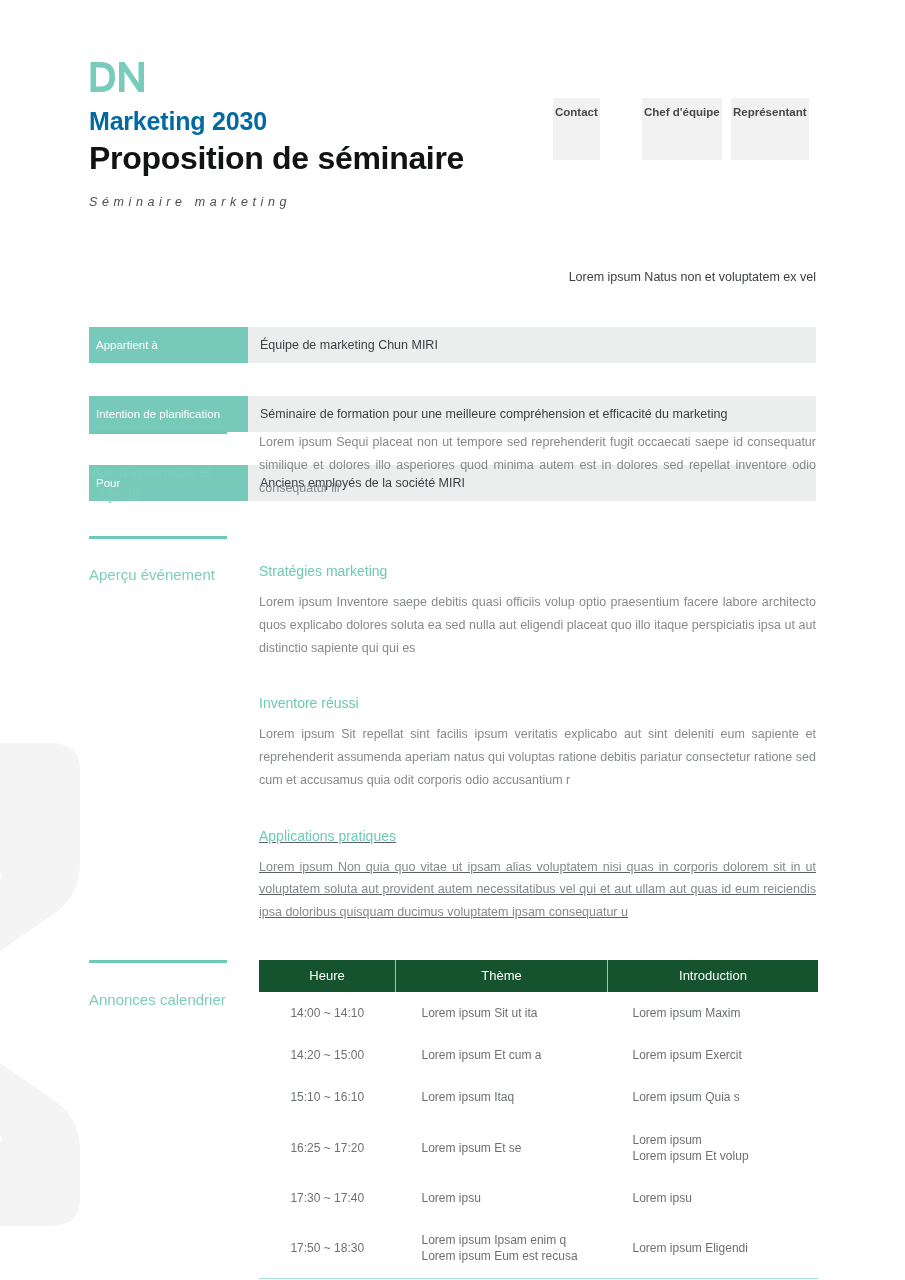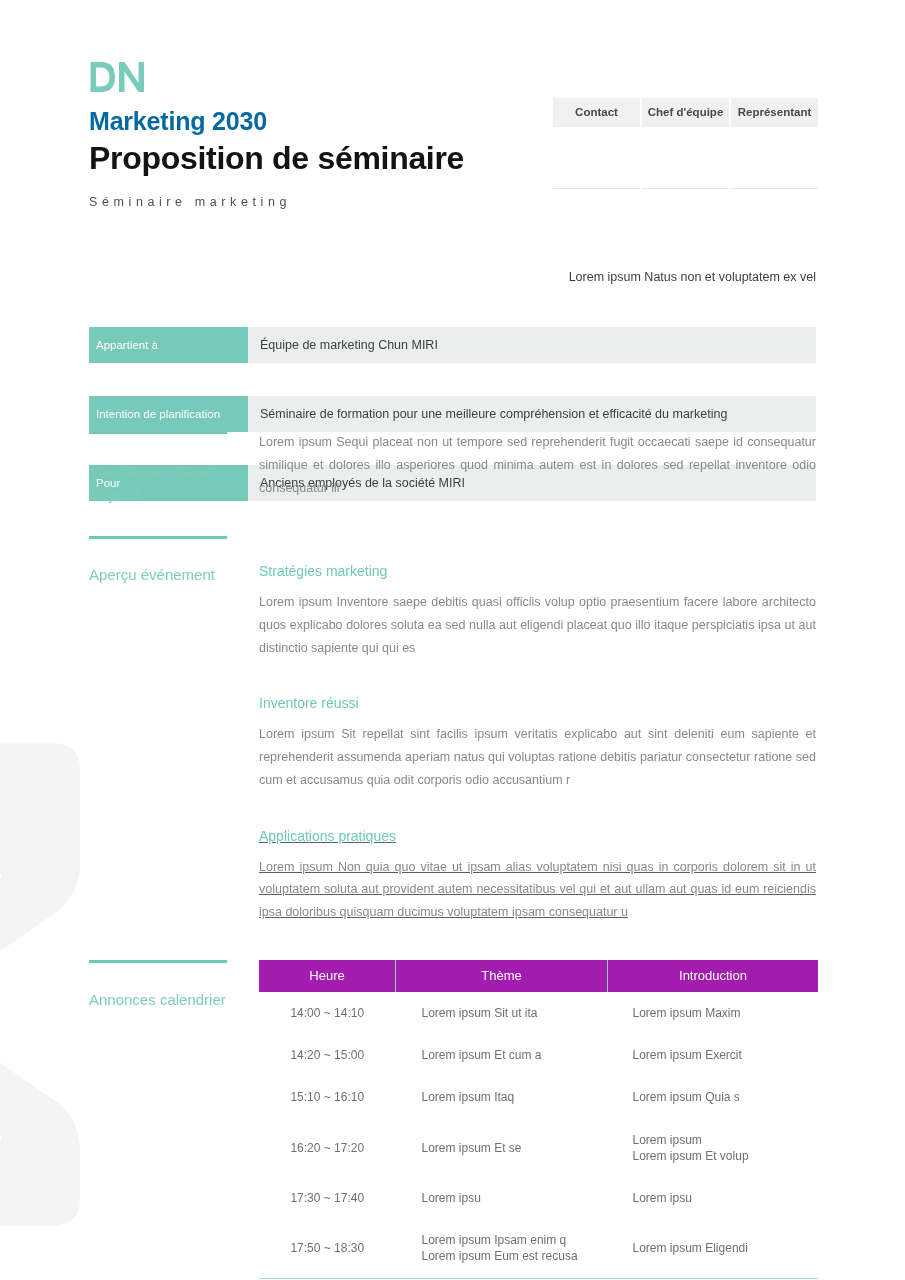--- a/index.html
+++ b/index.html
@@ -64,35 +64,36 @@
     line-height: 1.25;
     margin-top: 2px;
   }
   .kicker {
     position: absolute;
     left: 89px;
     top: 195px;
     font-size: 12.5px;
     letter-spacing: 4.6px;
     color: #4b4f52;
+    font-style: italic;
   }
 
   
   .sign-table {
     position: absolute;
     left: 553px;
     top: 98px;
     width: 265px;
     display: flex;
     gap: 2px;
   }
   .sign-col {
     flex: 1 1 0;
     display: flex;
-    flex-direction: column;
+    flex-direction: row;
   }
   .sign-head {
     background: #f1f1f2;
     text-align: center;
     font-size: 11.5px;
     font-weight: bold;
     color: #46494c;
     padding: 8px 2px 9px;
     white-space: nowrap;
   }
@@ -204,21 +205,21 @@
   
   #schedule { top: 960px; }
   #schedule .sec-label { margin-top: 25px; }
 
   .sched-table {
     width: 559px;
     border-collapse: collapse;
     table-layout: fixed;
   }
   .sched-table thead th {
-    background: #a21caf;
+    background: #14532d;
     color: #ffffff;
     font-size: 13px;
     font-weight: normal;
     padding: 8px 4px 9px;
     text-align: center;
   }
   .sched-table thead th.col-time { width: 128px; border-right: 1px solid #84d0c0; }
   .sched-table thead th.col-theme { width: 203px; border-right: 1px solid #84d0c0; }
   .sched-table tbody td {
     font-size: 12px;
@@ -363,21 +364,21 @@
               </td>
               <td class="cell-theme">
                 <span class="cell-line">Lorem ipsum Itaq</span>
               </td>
               <td class="cell-intro">
                 <span class="cell-line">Lorem ipsum Quia s</span>
               </td>
             </tr>
             <tr>
               <td class="cell-time">
-                <span class="cell-line">16:20 ~ 17:20</span>
+                <span class="cell-line">16:25 ~ 17:20</span>
               </td>
               <td class="cell-theme">
                 <span class="cell-line">Lorem ipsum Et se</span>
               </td>
               <td class="cell-intro">
                 <span class="cell-line">Lorem ipsum</span>
                 <span class="cell-line">Lorem ipsum Et volup</span>
               </td>
             </tr>
             <tr>

